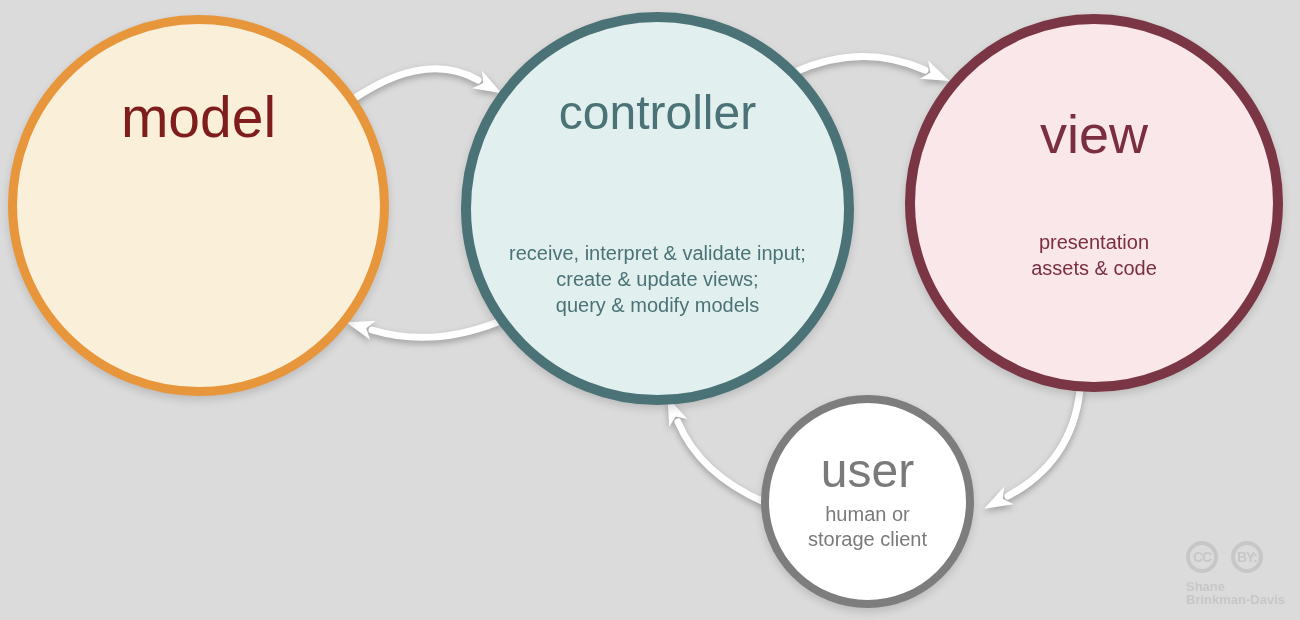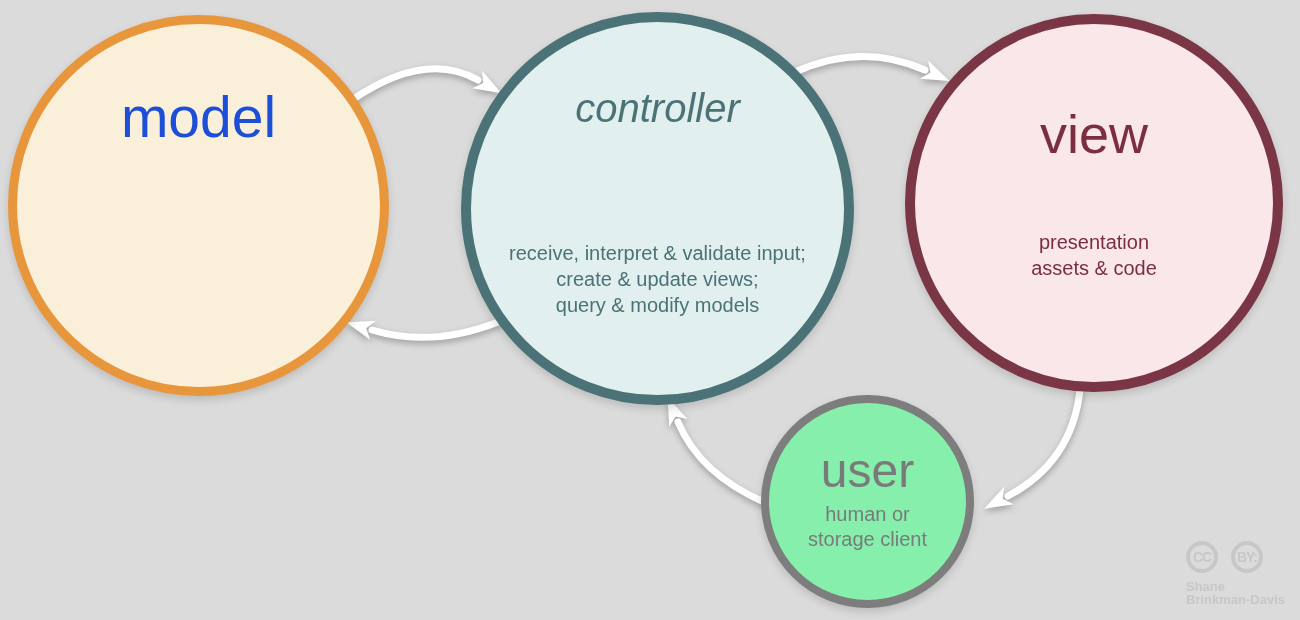--- a/index.html
+++ b/index.html
@@ -49,21 +49,21 @@
     font-size: 20px;
     line-height: 1.3;
   }
   
   .node-model      { left: 8px;   top: 15px;  width: 381px; height: 381px; border-width: 9px; }
   .node-controller { left: 461px; top: 12px;  width: 393px; height: 393px; border-width: 10px; }
   .node-view       { left: 905px; top: 14px;  width: 378px; height: 378px; border-width: 10px; }
   .node-user       { left: 761px; top: 395px; width: 213px; height: 213px; border-width: 8px; }
 
   .node-model .node-title      { top: 61px;  font-size: 57px; }
-  .node-controller .node-title { top: 63px;  font-size: 40px; font-style: italic; }
+  .node-controller .node-title { top: 63px;  font-size: 48px; }
   .node-view .node-title       { top: 79px;  font-size: 54px; }
   .node-user .node-title       { top: 40px;  font-size: 48px; }
 
   .node-model .node-desc      { top: 187px; }
   .node-controller .node-desc { top: 194px; margin-top: 24px; }
   .node-view .node-desc       { top: 205px; }
   .node-user .node-desc       { top: 99px;  line-height: 1.25; }
 
   .attribution {
     position: absolute;
@@ -108,38 +108,38 @@
     </defs>
     <g fill="none" stroke="currentColor" stroke-width="7" stroke-linecap="round">
       <path d="M 352 100 Q 425 50 478 80" marker-end="url(#head)"></path>
       <path d="M 795 72 Q 862 42 925 70" marker-end="url(#head)"></path>
       <path d="M 498 322 Q 432 348 372 330" marker-end="url(#head)"></path>
       <path d="M 1080 390 Q 1072 462 1008 496" marker-end="url(#head)"></path>
       <path d="M 764 502 Q 700 474 678 422" marker-end="url(#head)"></path>
     </g>
   </svg>
 
-  <div class="node node-model" style="border-color: rgb(232, 150, 60); background-color: rgb(250, 240, 218); color: #1d4ed8;">
+  <div class="node node-model" style="border-color: rgb(232, 150, 60); background-color: rgb(250, 240, 218); color: #7f1d1d;">
     <div class="node-title">model</div>
   </div>
 
   <div class="node node-controller" style="border-color: rgb(75, 114, 118); background-color: rgb(225, 240, 238); color: rgb(75, 114, 118);">
     <div class="node-title">controller</div>
     <div class="node-desc">receive, interpret &amp; validate input;
 create &amp; update views;
 query &amp; modify models</div>
   </div>
 
   <div class="node node-view" style="border-color: rgb(122, 54, 68); background-color: rgb(249, 231, 234); color: rgb(123, 46, 63);">
     <div class="node-title">view</div>
     <div class="node-desc">presentation
 assets &amp; code</div>
   </div>
 
-  <div class="node node-user" style="border-color: rgb(125, 125, 125); background-color: #86efac; color: rgb(122, 122, 122);">
+  <div class="node node-user" style="border-color: rgb(125, 125, 125); background-color: #ffffff; color: rgb(122, 122, 122);">
     <div class="node-title">user</div>
     <div class="node-desc">human or
 storage client</div>
   </div>
 
   <div class="attribution" style="color: rgb(199, 199, 199);">
     <div class="cc-badges">
       <div class="cc-badge">CC</div>
       <div class="cc-badge">BY:</div>
     </div>

